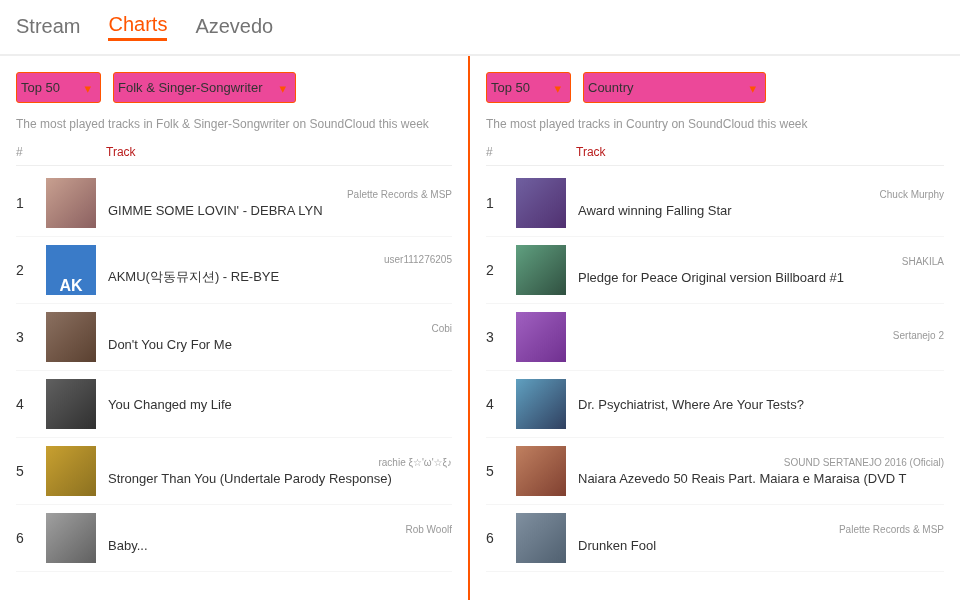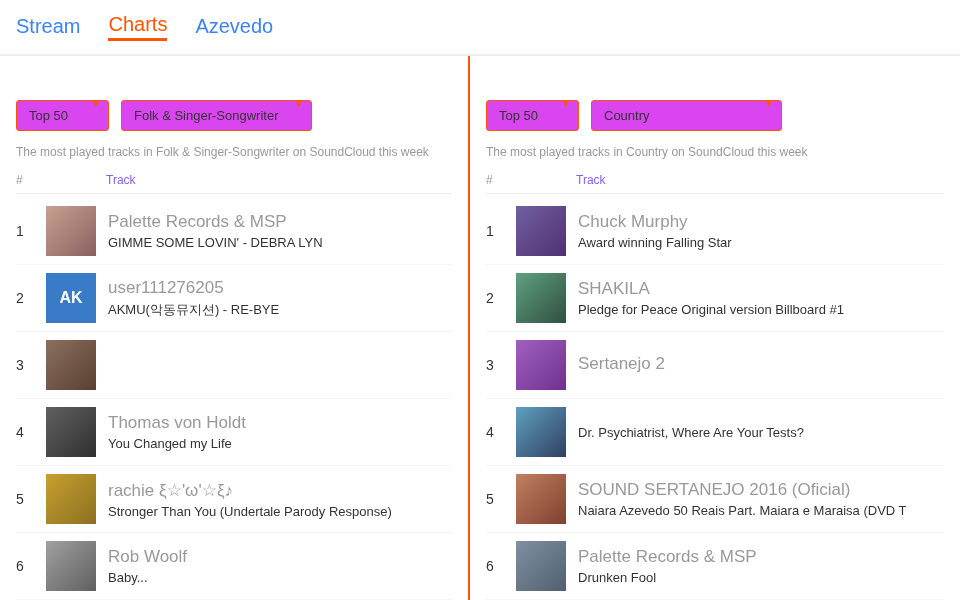--- a/index.html
+++ b/index.html
@@ -9,21 +9,21 @@
       display: flex;
       align-items: center;
       padding: 0 16px;
       border-bottom: 2px solid #eee;
       height: 56px;
       flex-shrink: 0;
     }
     .nav-item {
       font-size: 20px;
       font-weight: 400;
-      color: #3b82f6;
+      color: #737373;
       margin-right: 28px;
       cursor: pointer;
       padding-bottom: 2px;
       text-decoration: none;
     }
     .nav-item.active {
       color: #f50;
       border-bottom: 3px solid #f50;
     }
 
@@ -56,27 +56,26 @@
     .select-wrapper {
       position: relative;
       display: inline-block;
     }
 
     select {
       appearance: none;
       -webkit-appearance: none;
       border: 1.5px solid #f50;
       border-radius: 3px;
-      padding: 7px 32px 7px 12px;
+      padding: 7px 32px 7px 4px;
       font-size: 13px;
       color: #333;
-      background: #d946ef;
+      background: #ec4899;
       cursor: pointer;
       outline: none;
-      margin-top: 28px;
     }
 
     .select-wrapper::after {
       content: '▾';
       position: absolute;
       right: 10px;
       top: 50%;
       transform: translateY(-50%);
       color: #f50;
       pointer-events: none;
@@ -102,21 +101,21 @@
       color: #999;
       font-size: 12px;
     }
 
     .col-thumb {
       width: 50px;
     }
 
     .col-track {
       flex: 1;
-      color: #8b5cf6;
+      color: #b91c1c;
       font-size: 12px;
       padding-left: 10px;
     }
 
     .track-row {
       display: flex;
       align-items: center;
       padding: 8px 0;
       border-bottom: 1px solid #f5f5f5;
     }
@@ -139,39 +138,40 @@
       justify-content: center;
     }
 
     .track-info {
       flex: 1;
       padding-left: 12px;
       overflow: hidden;
     }
 
     .track-artist {
-      font-size: 17px;
+      font-size: 10px;
       color: #999;
       margin-bottom: 3px;
       white-space: nowrap;
       overflow: hidden;
       text-overflow: ellipsis;
+      text-align: right;
     }
 
     .track-title {
       font-size: 13px;
       color: #333;
       white-space: nowrap;
       overflow: hidden;
       text-overflow: ellipsis;
     }
 
     
     .thumb-1l { background: linear-gradient(135deg, #c8a090, #8b6060); }
-    .thumb-2l { background: #3a7bc8; display: flex; align-items: center; justify-content: center; color: white; font-size: 18px; font-weight: bold; }
+    .thumb-2l { background: #3a7bc8; display: flex; align-items: flex-end; justify-content: center; color: white; font-size: 18px; font-weight: bold; }
     .thumb-3l { background: linear-gradient(135deg, #8b7060, #5a4030); }
     .thumb-4l { background: linear-gradient(135deg, #606060, #303030); }
     .thumb-5l { background: linear-gradient(135deg, #c8a030, #8b7020); }
     .thumb-6l { background: linear-gradient(135deg, #a0a0a0, #606060); }
 
     .thumb-1r { background: linear-gradient(135deg, #7060a0, #503070); }
     .thumb-2r { background: linear-gradient(135deg, #60a080, #305040); }
     .thumb-3r { background: linear-gradient(135deg, #a060c0, #703090); }
     .thumb-4r { background: linear-gradient(135deg, #60a0c0, #304060); }
     .thumb-5r { background: linear-gradient(135deg, #c08060, #804030); }
@@ -234,28 +234,31 @@
       <div class="track-info">
         <div class="track-artist">user111276205</div>
         <div class="track-title">AKMU(악동뮤지션) - RE-BYE</div>
       </div>
     </div>
         <div class="track-row">
       <div class="track-num">3</div>
       <div class="track-thumb thumb-3l">
         
       </div>
+      <div class="track-info">
+        <div class="track-artist">Cobi</div>
+        <div class="track-title">Don't You Cry For Me</div>
+      </div>
     </div>
         <div class="track-row">
       <div class="track-num">4</div>
       <div class="track-thumb thumb-4l">
         
       </div>
       <div class="track-info">
-        <div class="track-artist">Thomas von Holdt</div>
         <div class="track-title">You Changed my Life</div>
       </div>
     </div>
         <div class="track-row">
       <div class="track-num">5</div>
       <div class="track-thumb thumb-5l">
         
       </div>
       <div class="track-info">
         <div class="track-artist">rachie ξ☆'ω'☆ξ♪</div>

